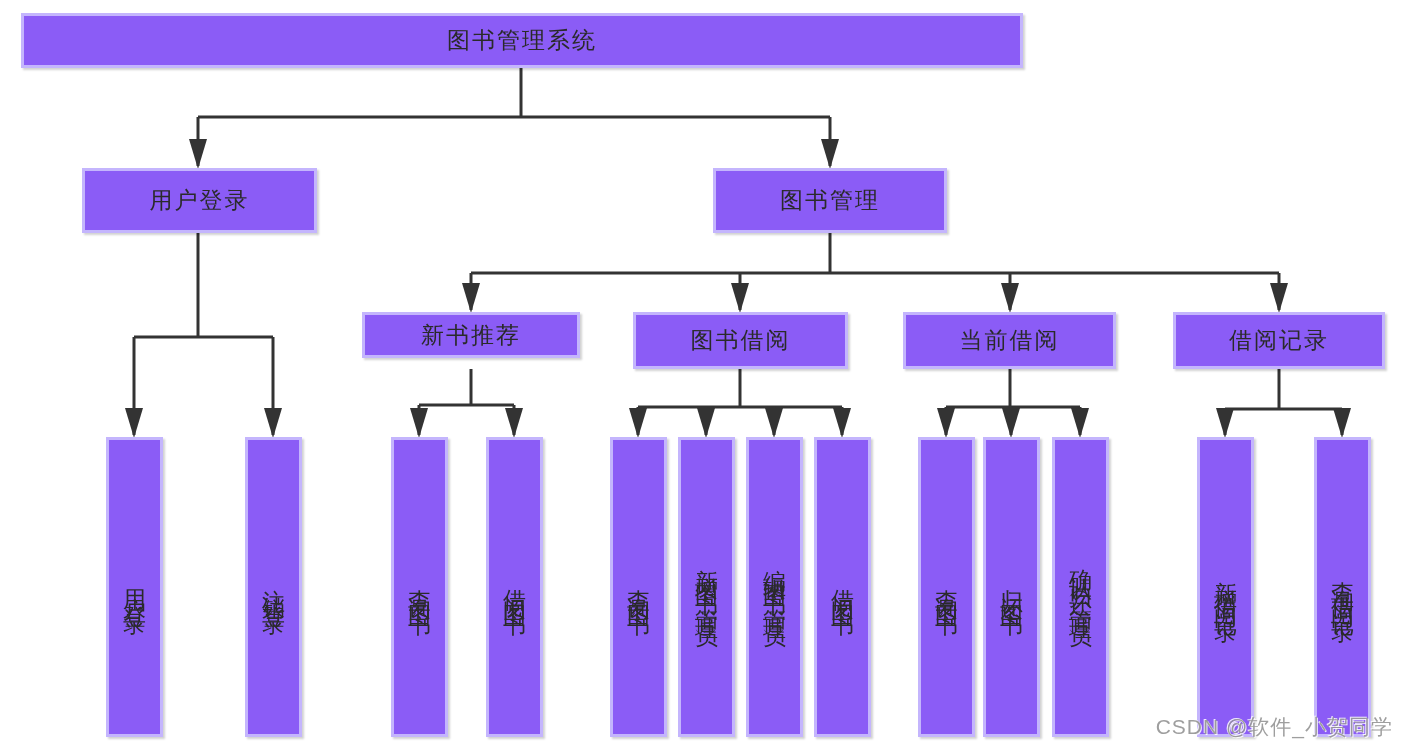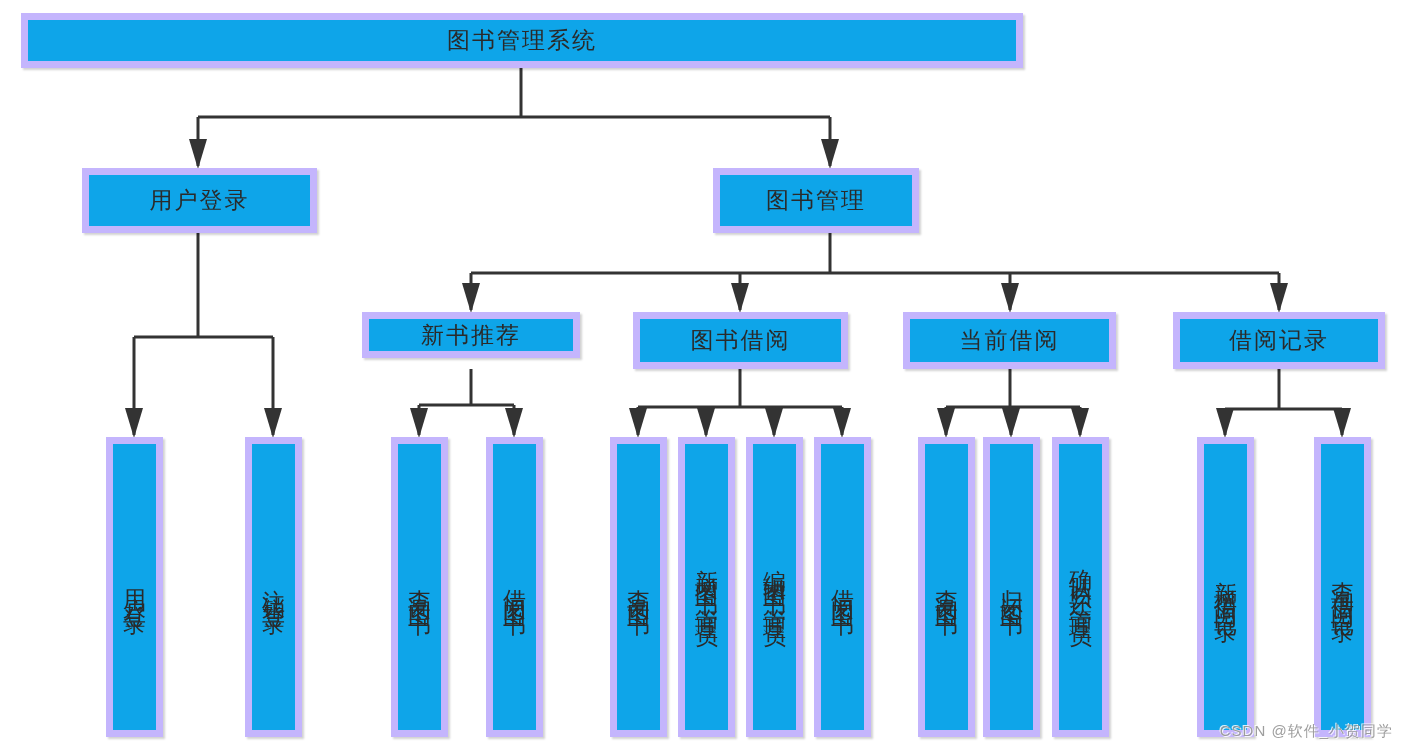--- a/index.html
+++ b/index.html
@@ -18,22 +18,22 @@
   }
   svg.wires {
     position: absolute;
     left: 0;
     top: 0;
     z-index: 1;
   }
   .box {
     position: absolute;
     box-sizing: border-box;
-    background: #0ea5e9;
-    border: 7px solid #c4b5fd;
+    background: #8b5cf6;
+    border: 3px solid #c4b5fd;
     box-shadow: 2px 2px 2px rgba(0,0,0,0.18);
     display: flex;
     align-items: center;
     justify-content: center;
     z-index: 2;
   }
   .hbox span {
     font-size: 23px;
     letter-spacing: 2px;
     white-space: nowrap;
@@ -50,21 +50,21 @@
     font-size: 23px;
     letter-spacing: 8px;
     line-height: 1;
     color: #2a2a2a;
     white-space: nowrap;
   }
   .watermark {
     position: absolute;
     right: 12px;
     bottom: 6px;
-    font-size: 15px;
+    font-size: 21px;
     letter-spacing: 1px;
     color: rgba(150,150,150,0.92);
     text-shadow: 1px 1px 0 rgba(255,255,255,0.85), -1px -1px 0 rgba(255,255,255,0.85);
     z-index: 5;
     white-space: nowrap;
   }
 </style>
 </head>
 <body>
 
@@ -134,21 +134,21 @@
     </g>
   </svg>
 
   <div class="box hbox" style="left:21px; top:13px; width:1002px; height:55px;">
     <span>图书管理系统</span>
   </div>
 
   <div class="box hbox" style="left:82px; top:168px; width:235px; height:65px;">
     <span>用户登录</span>
   </div>
-  <div class="box hbox" style="left:713px; top:168px; width:206px; height:65px;">
+  <div class="box hbox" style="left:713px; top:168px; width:234px; height:65px;">
     <span>图书管理</span>
   </div>
 
   <div class="box hbox" style="left:362px; top:312px; width:218px; height:46px;">
     <span>新书推荐</span>
   </div>
   <div class="box hbox" style="left:633px; top:312px; width:215px; height:57px;">
     <span>图书借阅</span>
   </div>
   <div class="box hbox" style="left:903px; top:312px; width:213px; height:57px;">

